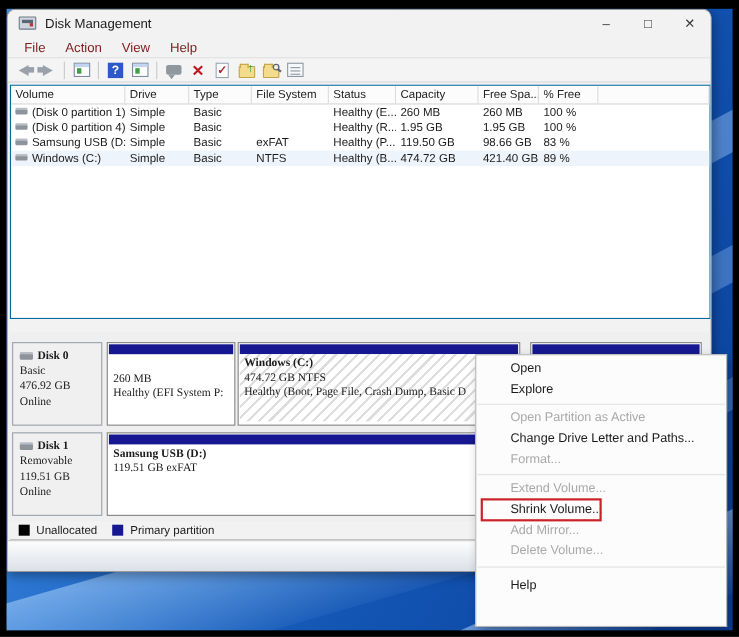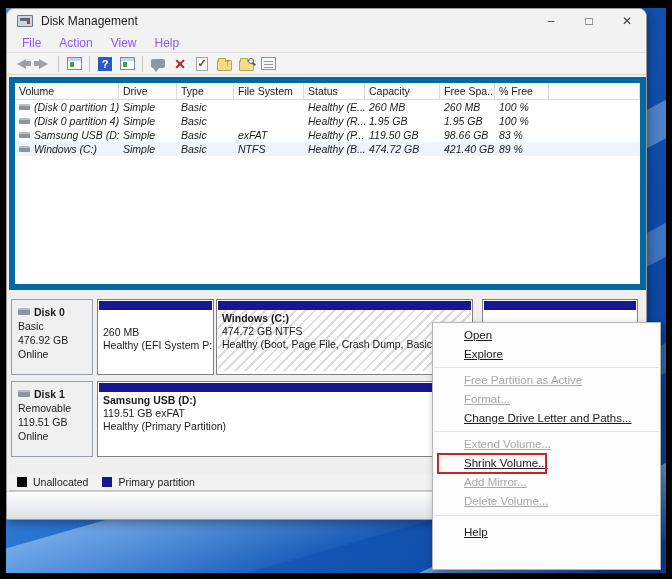--- a/index.html
+++ b/index.html
@@ -47,21 +47,21 @@
   .titlebar { height:24px; display:flex; align-items:center; padding-left:10px; background:#f2f2f2;justify-content:space-between; }
   .app-icon { width:16px; height:12px; position:relative; background:#cfd5dd; border:1px solid #6f7a88; border-radius:1px; margin-right:8px; }
   .app-icon::before { content:""; position:absolute; left:2px; top:2px; right:2px; height:3px; background:#5a6676; }
   .app-icon::after  { content:""; position:absolute; right:2px; bottom:2px; width:3px; height:3px; background:#b33; }
   .title-text { font-size:12px; color:#1b1b1b; }
   .win-controls { margin-left:auto; display:flex; height:100%; }
   .win-btn { width:38px; height:100%; display:flex; align-items:center; justify-content:center;
              font-size:12px; color:#3a3a3a; cursor:default; }
 
   
-  .menubar { height:19px; display:flex; align-items:center; padding-left:6px; font-size:12px; color:#8b5cf6; background:#f2f2f2; }
+  .menubar { height:19px; display:flex; align-items:center; padding-left:6px; font-size:12px; color:#7f1d1d; background:#f2f2f2; }
   .menu-item { padding:1px 9px; }
 
   
   .toolbar { height:23px; display:flex; align-items:center; padding-left:5px; gap:4px;
              background:#f4f4f4; border-top:1px solid #e0e0e0; border-bottom:1px solid #d6d6d6; }
   .tb-sep { width:1px; height:16px; background:#c9c9c9; margin:0 2px; }
   .tb { width:18px; height:18px; display:flex; align-items:center; justify-content:center; position:relative; }
 
   .nav-arrow { width:0; height:0; border-top:5px solid transparent; border-bottom:5px solid transparent; position:relative; }
   .nav-left  { border-right:9px solid #9aa1ab; }
@@ -84,34 +84,34 @@
   .ic-folder::before { content:""; position:absolute; left:0; top:-3px; width:6px; height:3px; background:#f3dd8d; border:1px solid #c4a344; border-bottom:none; }
   .ic-folder .up { position:absolute; right:0; top:-4px; color:#1d9a35; font-size:11px; font-weight:bold; line-height:1; }
   .ic-folder .mag { position:absolute; right:-1px; top:-3px; width:6px; height:6px; border:1.5px solid #5a6470; border-radius:50%; background:rgba(255,255,255,.7); }
   .ic-folder .mag::after { content:""; position:absolute; right:-3px; bottom:-2px; width:4px; height:1.5px; background:#5a6470; transform:rotate(35deg); }
   .ic-props { width:15px; height:13px; background:#f6f9fc; border:1px solid #8f979f; position:relative; }
   .ic-props::before { content:""; position:absolute; left:2px; top:3px; width:9px; height:1px; background:#8f979f;
                       box-shadow:0 3px 0 #8f979f, 0 6px 0 #8f979f; }
 
   
   .list-panel { position:absolute; left:2px; top:68px; width:637px; height:213px;
-                background:#fff; border:6px solid #0369a1; overflow:hidden; }
+                background:#fff; border:1px solid #0369a1; overflow:hidden; }
   .lrow { display:flex; align-items:center; font-size:10.5px; color:#1b1b1b; }
   .lhead { height:17px; background:#fcfcfc; border-bottom:1px solid #d8d8d8; color:#222; }
   .lhead .cell { border-right:1px solid #dcdcdc; height:100%; display:flex; align-items:center; }
   .cell { padding:0 4px; overflow:hidden; white-space:nowrap; flex-shrink:0; }
   .c0{width:104px;} .c1{width:58px;} .c2{width:57px;} .c3{width:70px;}
   .c4{width:61px;text-align:center;} .c5{width:75px;} .c6{width:55px;} .c7{width:54px;} .cf{flex:1;}
-  .lrow.data { height:14px;font-style:italic; }
+  .lrow.data { height:14px; }
   .lrow.data.selected { background:#eef4fb; }
   .vol-ic { display:inline-block; width:11px; height:4px; background:#8d949c; border-radius:1px;
             margin-right:4px; vertical-align:middle; box-shadow:0 -2px 0 #b9bec5; }
 
   
-  .graph-area { position:absolute; left:2px; top:281px; width:637px; height:184px; background:#efefef; }
+  .graph-area { position:absolute; left:2px; top:293px; width:637px; height:184px; background:#efefef;font-family:Liberation Serif, serif; }
   .band { position:absolute; left:0; width:100%; height:76px; }
   .band-disk0 { top:9px; } .band-disk1 { top:91px; }
   .disk-label { position:absolute; left:2px; top:0; width:82px; height:100%;
                 background:#f0f0f0; border:1px solid #9aa0a8; padding:5px 0 0 6px;
                 font-size:10.5px; color:#1b1b1b; line-height:14px; }
   .disk-name { font-weight:bold; display:flex; align-items:center; gap:4px; }
   .disk-ic { display:inline-block; width:12px; height:5px; background:#8d949c; border-radius:1px; box-shadow:0 -2px 0 #b9bec5; }
   .part { position:absolute; top:0; height:100%; background:#fff; border:1px solid #808archive080; border:1px solid #808080; padding:1px; }
   .part-strip { height:9px; background:#171791; }
   .part-body { position:relative; height:calc(100% - 11px); font-size:10.5px; line-height:13px;
@@ -127,21 +127,21 @@
   .sw { width:10px; height:10px; display:inline-block; }
   .sw-unalloc { background:#000; } .sw-primary { background:#171791; margin-left:8px; }
   .statusbar { position:absolute; left:0; top:482px; width:100%; height:30px;
                background:linear-gradient(#fdfdfd,#d9dee6); border-top:1px solid #cccccc; }
 
   
   .ctx { position:absolute; left:426px; top:314px; width:229px; height:248px;
          background:#fcfcfc; border:1px solid #b6b6b6; box-shadow:3px 4px 9px rgba(0,0,0,.33);
          padding:3px 0; z-index:10; font-size:11.5px; }
   .ctx-item { height:19px; line-height:19px; padding-left:31px; color:#1b1b1b;
-              position:relative; white-space:nowrap;text-decoration:underline; }
+              position:relative; white-space:nowrap; }
   .ctx-item.disabled { color:#a9a9a9; }
   .ctx-item.tall { height:24px; line-height:24px; }
   .ctx-sep { border-top:1px solid #e2e2e2; margin:3px 1px; }
   .ctx-sep.big { margin:4px 1px; }
   .red-frame { position:absolute; left:4px; top:-1px; width:110px; height:21px;
                border:2px solid #cb2128; pointer-events:none; }
 </style>
 </head>
 <body>
 
@@ -313,43 +313,42 @@
             </div>
           <div>Removable</div>
           <div>119.51 GB</div>
           <div>Online</div>
         </div>
         <div class="part" style="left:88px; width:541px;">
           <div class="part-strip"></div>
           <div class="part-body">
             <div class="pt-title">Samsung USB (D:)</div>
             <div>119.51 GB exFAT</div>
-            <div>Healthy (Primary Partition)</div>
           </div>
         </div>
       </div>
     </div>
 
     <div class="legend">
       <span class="sw sw-unalloc"></span>
       <span>Unallocated</span>
       <span class="sw sw-primary"></span>
       <span>Primary partition</span>
     </div>
 
     <div class="statusbar"></div>
   </div>
 
   <div class="ctx">
     <div class="ctx-item">Open</div>
     <div class="ctx-item">Explore</div>
     <div class="ctx-sep"></div>
-    <div class="ctx-item disabled">Free Partition as Active</div>
+    <div class="ctx-item disabled">Open Partition as Active</div>
+    <div class="ctx-item">Change Drive Letter and Paths...</div>
     <div class="ctx-item disabled">Format...</div>
-    <div class="ctx-item">Change Drive Letter and Paths...</div>
     <div class="ctx-sep"></div>
     <div class="ctx-item disabled">Extend Volume...</div>
     <div class="ctx-item">
       <span>Shrink Volume...</span>
       <span class="red-frame"></span>
     </div>
     <div class="ctx-item disabled">Add Mirror...</div>
     <div class="ctx-item disabled">Delete Volume...</div>
     <div class="ctx-sep big"></div>
     <div class="ctx-item tall">Help</div>

